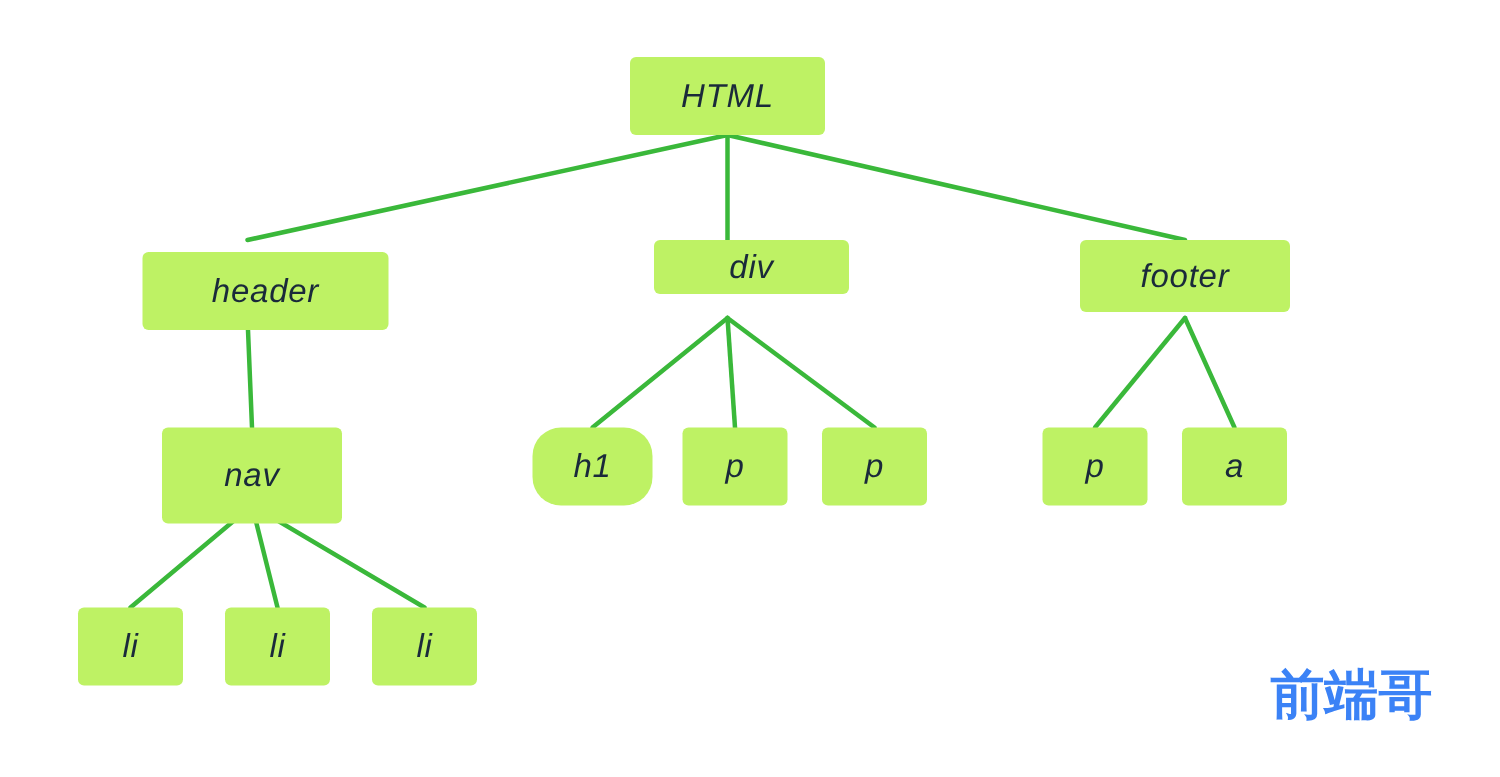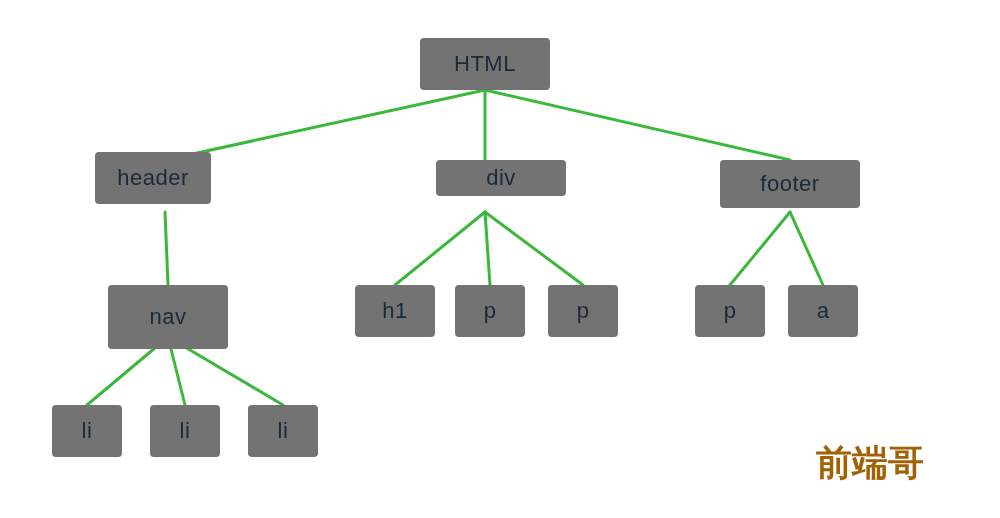--- a/index.html
+++ b/index.html
@@ -23,38 +23,39 @@
     svg#lines {
       position: absolute;
       top: 0; left: 0;
       width: 1000px;
       height: 518px;
       pointer-events: none;
     }
 
     .node {
       position: absolute;
-      background: #737373;
+      background: #bef264;
       border-radius: 4px;
       display: flex;
       align-items: center;
       justify-content: center;
       font-size: 22px;
       font-weight: 400;
       color: #1a2a3a;
       letter-spacing: 0.5px;
+      font-style: italic;
     }
 
     .watermark {
       position: absolute;
       bottom: 30px;
-      right: 76px;
+      right: 45px;
       font-size: 36px;
       font-weight: bold;
-      color: #a16207;
+      color: #3b82f6;
     }
   </style>
 </head>
 <body>
 
 <div id="tree-container">
   <svg id="lines">
       <line x1="485" y1="90" x2="165" y2="160" stroke="#3ab83a" stroke-width="3" stroke-linecap="round"></line>
       <line x1="485" y1="90" x2="485" y2="160" stroke="#3ab83a" stroke-width="3" stroke-linecap="round"></line>
       <line x1="485" y1="90" x2="790" y2="160" stroke="#3ab83a" stroke-width="3" stroke-linecap="round"></line>
@@ -63,25 +64,25 @@
       <line x1="485" y1="212" x2="490" y2="285" stroke="#3ab83a" stroke-width="3" stroke-linecap="round"></line>
       <line x1="485" y1="212" x2="583" y2="285" stroke="#3ab83a" stroke-width="3" stroke-linecap="round"></line>
       <line x1="790" y1="212" x2="730" y2="285" stroke="#3ab83a" stroke-width="3" stroke-linecap="round"></line>
       <line x1="790" y1="212" x2="823" y2="285" stroke="#3ab83a" stroke-width="3" stroke-linecap="round"></line>
       <line x1="168" y1="337" x2="87" y2="405" stroke="#3ab83a" stroke-width="3" stroke-linecap="round"></line>
       <line x1="168" y1="337" x2="185" y2="405" stroke="#3ab83a" stroke-width="3" stroke-linecap="round"></line>
       <line x1="168" y1="337" x2="283" y2="405" stroke="#3ab83a" stroke-width="3" stroke-linecap="round"></line>
     </svg>
 
 <div class="node" style="left: 420px; top: 38px; width: 130px; height: 52px;">HTML</div>
-    <div class="node" style="left: 95px; top: 152px; width: 116px; height: 52px;">header</div>
+    <div class="node" style="left: 95px; top: 168px; width: 164px; height: 52px;">header</div>
     <div class="node" style="left: 436px; top: 160px; width: 130px; height: 36px; text-align: right;">div</div>
     <div class="node" style="left: 720px; top: 160px; width: 140px; height: 48px;">footer</div>
     <div class="node" style="left: 108px; top: 285px; width: 120px; height: 64px;">nav</div>
-    <div class="node" style="left: 355px; top: 285px; width: 80px; height: 52px;">h1</div>
+    <div class="node" style="left: 355px; top: 285px; width: 80px; height: 52px; border-radius: 19px;">h1</div>
     <div class="node" style="left: 455px; top: 285px; width: 70px; height: 52px;">p</div>
     <div class="node" style="left: 548px; top: 285px; width: 70px; height: 52px;">p</div>
     <div class="node" style="left: 695px; top: 285px; width: 70px; height: 52px;">p</div>
     <div class="node" style="left: 788px; top: 285px; width: 70px; height: 52px;">a</div>
     <div class="node" style="left: 52px; top: 405px; width: 70px; height: 52px;">li</div>
     <div class="node" style="left: 150px; top: 405px; width: 70px; height: 52px;">li</div>
     <div class="node" style="left: 248px; top: 405px; width: 70px; height: 52px;">li</div>
   </div>
 
 <div class="watermark">前端哥</div>

